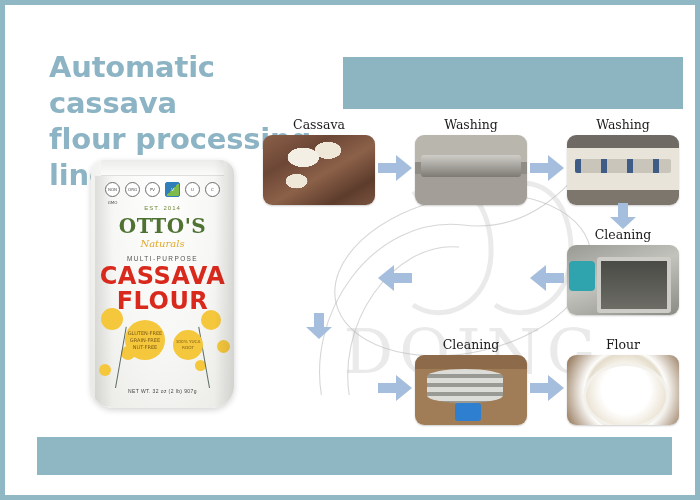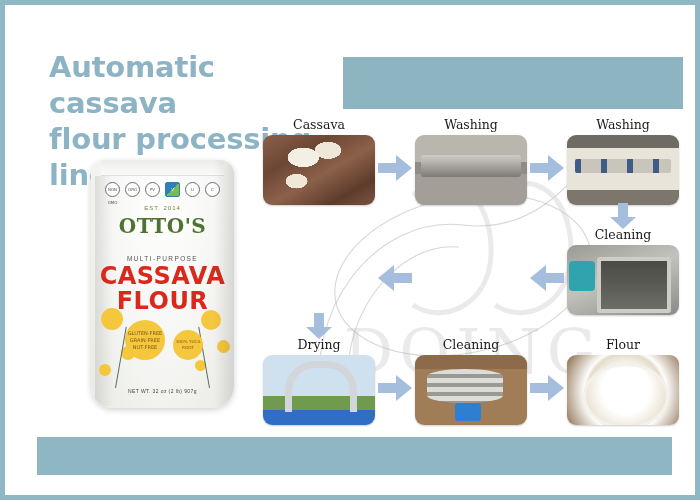--- a/index.html
+++ b/index.html
@@ -204,20 +204,21 @@
 GMO</span>
         <span class="cert">ORG</span>
         <span class="cert">PV</span>
         <span class="cert sq">V</span>
         <span class="cert">U</span>
         <span class="cert">C</span>
       </div>
 
       <div class="leafmark">EST.  2014</div>
       <div class="brand">OTTO'S</div>
+      <div class="brand-sub">Naturals</div>
       <div class="multi">MULTI-PURPOSE</div>
       <div class="bigname" style="white-space:pre-line">CASSAVA
 FLOUR</div>
 
       <span class="dot" style="left:10px;top:148px;width:22px;height:22px;"></span>
       <span class="dot" style="left:30px;top:186px;width:14px;height:14px;"></span>
       <span class="dot" style="left:8px;top:204px;width:12px;height:12px;"></span>
       <span class="dot" style="left:110px;top:150px;width:20px;height:20px;"></span>
       <span class="dot" style="left:126px;top:180px;width:13px;height:13px;"></span>
       <span class="dot" style="left:104px;top:200px;width:11px;height:11px;"></span>
@@ -262,24 +263,20 @@
     <div class="cell" style="left:304px;top:0px;">
       <div class="cap">Washing</div>
       <div class="thumb ph-washing"></div>
     </div>
 
     <div class="cell" style="left:304px;top:110px;">
       <div class="cap">Cleaning</div>
       <div class="thumb ph-cutting"></div>
     </div>
 
-    <div class="cell" style="left:0px;top:220px;">
-      <div class="cap">Drying</div>
-      <div class="thumb ph-drying"></div>
-    </div>
     <div class="cell" style="left:152px;top:220px;">
       <div class="cap">Cleaning</div>
       <div class="thumb ph-sieving"></div>
     </div>
     <div class="cell" style="left:304px;top:220px;">
       <div class="cap">Flour</div>
       <div class="thumb ph-flour"></div>
     </div>
 
     <div class="arrow" style="left:115px;top:38px;">

